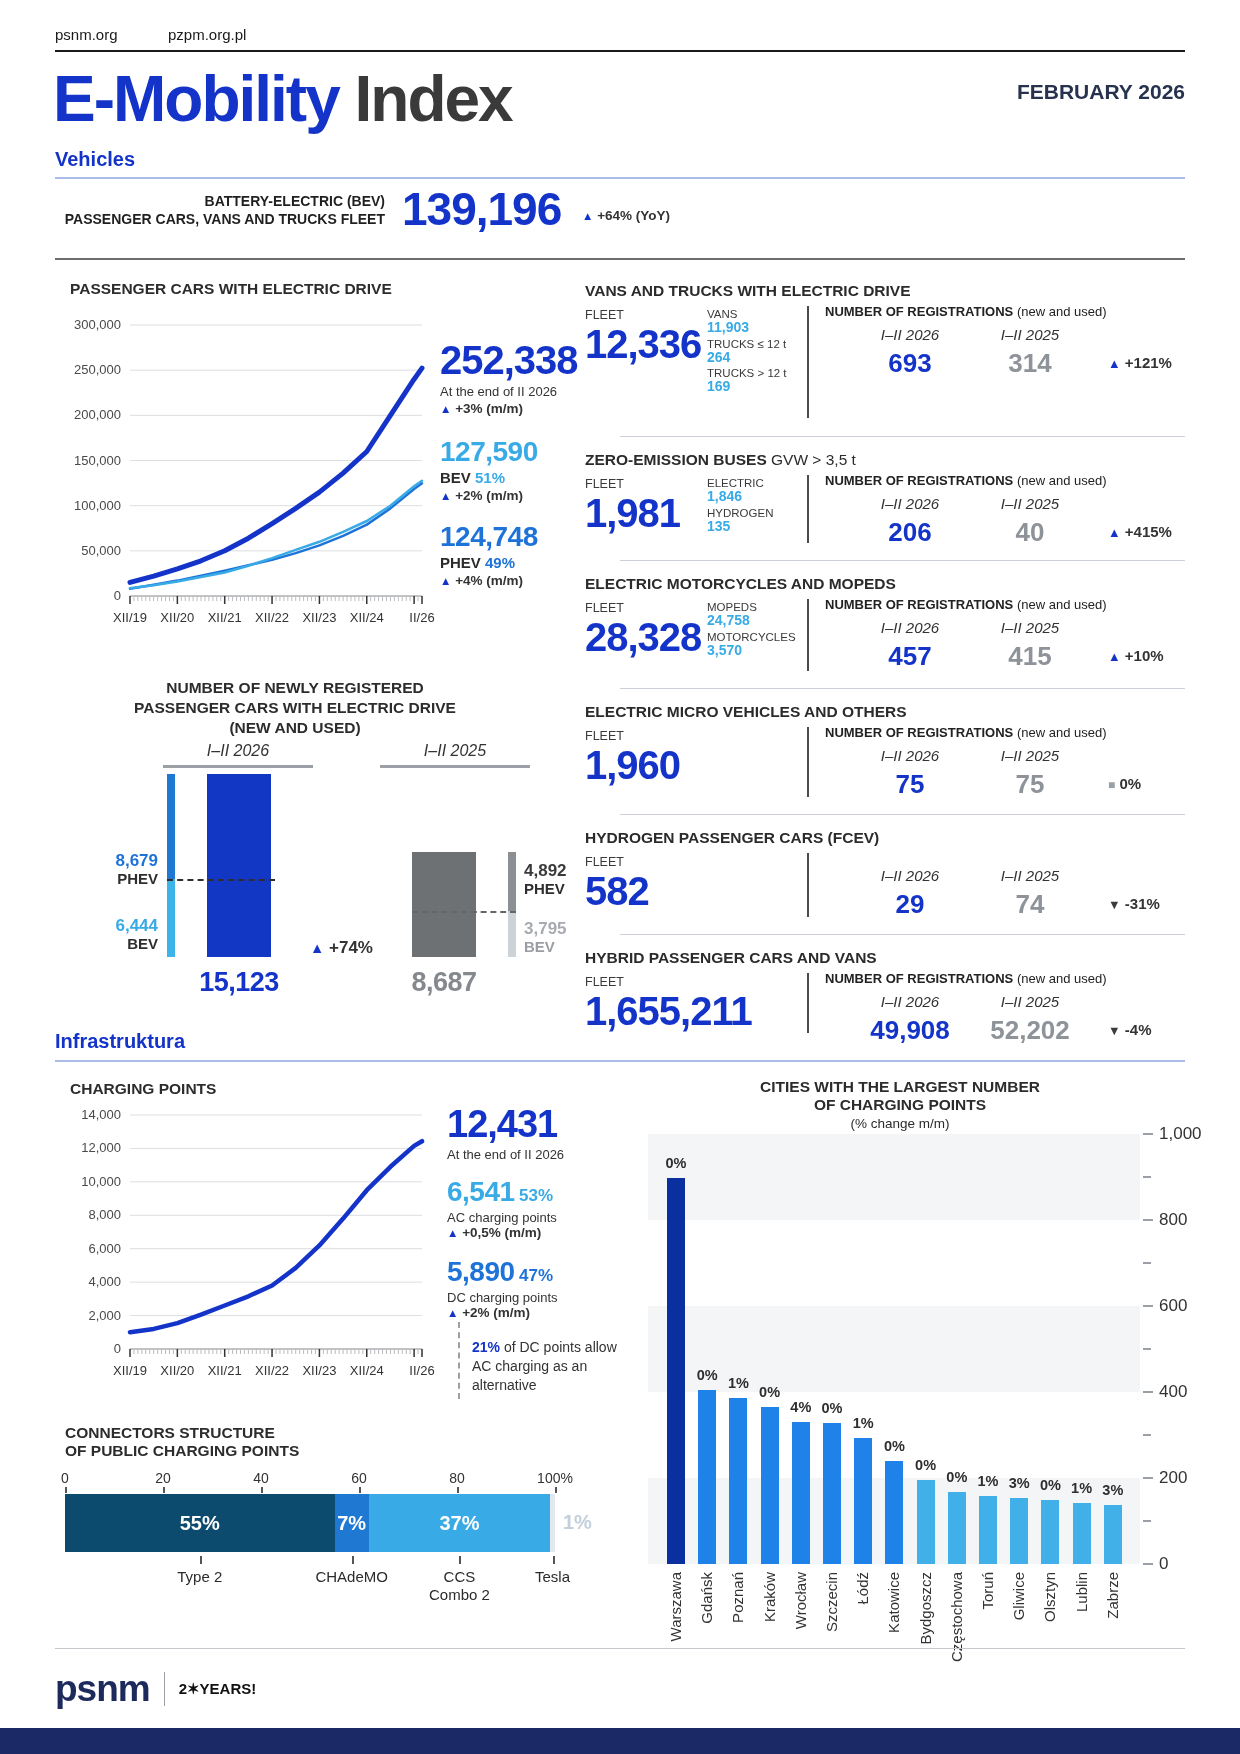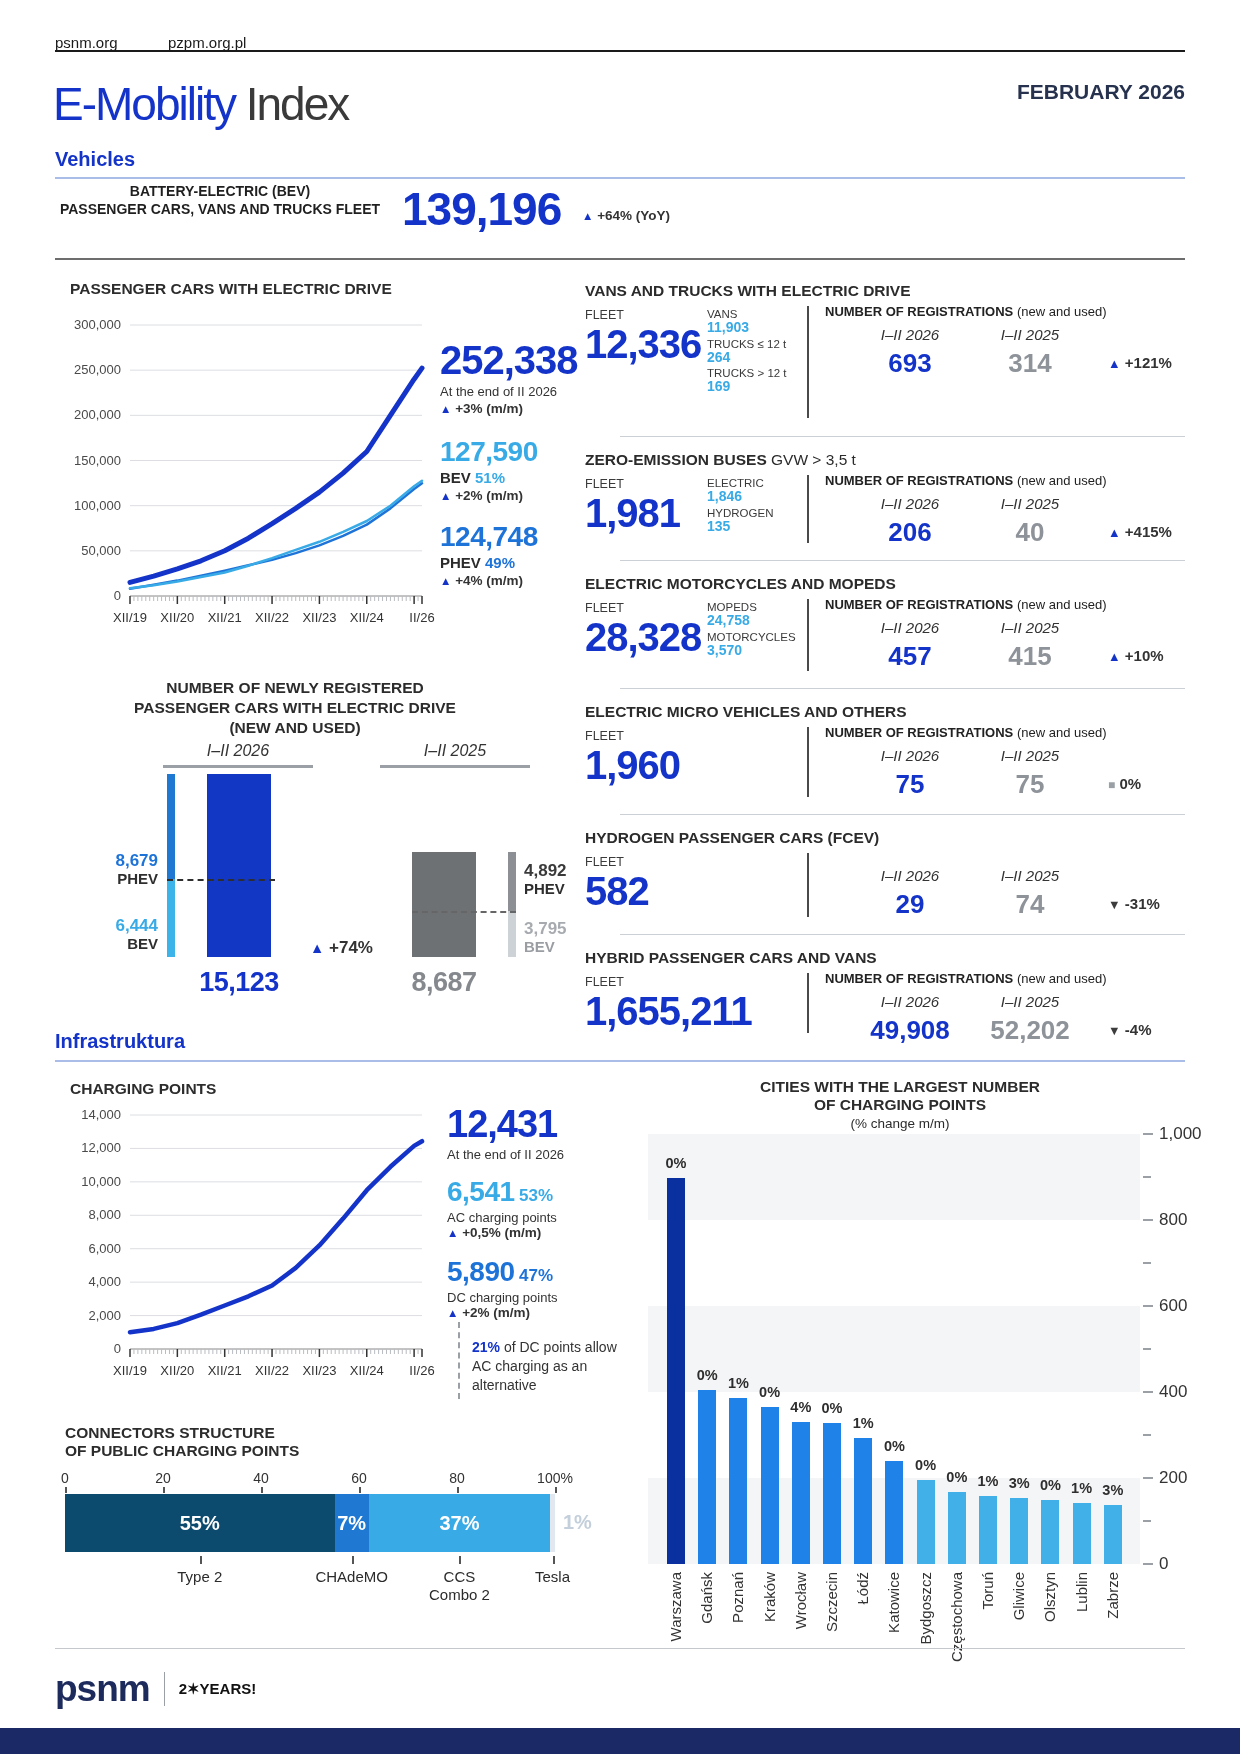--- a/index.html
+++ b/index.html
@@ -13,22 +13,22 @@
   .gray{color:#8e939a;}
   .dark{color:#2b2b2b;}
   .nowrap{white-space:nowrap;}
   .ctr{text-align:center;}
   .rt{text-align:right;}
   .rule{position:absolute;background:#1a1a1a;}
   .tri-up{color:#1434c9;font-size:0.85em;}
   .tri-down{color:#3c3c3c;font-size:0.85em;}
   .sq-flat{color:#9aa0a6;font-size:0.8em;}
   
-  .toplink{font-size:15px;color:#1a1a1a;text-decoration:none;margin-top:8px;}
-  .main-title{font-size:46px;letter-spacing:-2px;font-weight:normal;margin-top:15px;}
+  .toplink{font-size:15px;color:#1a1a1a;text-decoration:none;}
+  .main-title{font-size:64px;letter-spacing:-2px;font-weight:bold;}
   .section-head{font-size:20px;font-weight:bold;color:#1434c9;}
   .section-rule{position:absolute;height:2px;background:#a9bde8;}
   
   .sum-label{font-size:14px;font-weight:bold;color:#1f1f1f;line-height:1.3;}
   .sum-value{font-size:46px;font-weight:bold;color:#1434c9;letter-spacing:-1px;}
   .chg{font-size:13.5px;color:#333;font-weight:bold;}
   
   .stat-big{font-size:40px;font-weight:bold;letter-spacing:-1px;line-height:1;}
   .stat-mid{font-size:28px;font-weight:bold;letter-spacing:-0.5px;line-height:1;}
   .stat-cap{font-size:13px;color:#333;}
@@ -89,21 +89,21 @@
   <a class="abs toplink" style="left:55px;top:26px;" href="#">psnm.org</a>
   <a class="abs toplink" style="left:168px;top:26px;" href="#">pzpm.org.pl</a>
   <div class="rule" style="left:55px;top:50px;width:1130px;height:2px;"></div>
 
   <div class="abs main-title" style="left:53px;top:62px;"><span class="blue">E-Mobility</span><span style="color:#3a3a3a;"> Index</span></div>
   <div class="abs b" style="right:55px;top:80px;font-size:21px;color:#26324e;">FEBRUARY 2026</div>
 
   <div class="abs section-head" style="left:55px;top:148px;">Vehicles</div>
   <div class="section-rule" style="left:55px;top:177px;width:1130px;"></div>
 
-  <div class="abs sum-label rt" style="left:55px;top:182px;width:330px;text-align:center;">
+  <div class="abs sum-label rt" style="left:55px;top:192px;width:330px;">
     <div>BATTERY-ELECTRIC (BEV)</div>
     <div>PASSENGER CARS, VANS AND TRUCKS FLEET</div>
   </div>
   <div class="abs sum-value" style="left:402px;top:182px;">139,196</div>
   <div class="abs chg" style="left:582px;top:208px;"><span class="tri-up">▲</span> <span>+64% (YoY)</span></div>
 
   <div class="rule" style="left:55px;top:258px;width:1130px;height:2px;background:#6d6d6d;"></div>
 
   <div class="abs chart-title" style="left:70px;top:280px;">PASSENGER CARS WITH ELECTRIC DRIVE</div>
   <svg id="passenger-svg" class="abs" style="left:55px;top:308px;" width="420" height="332">

